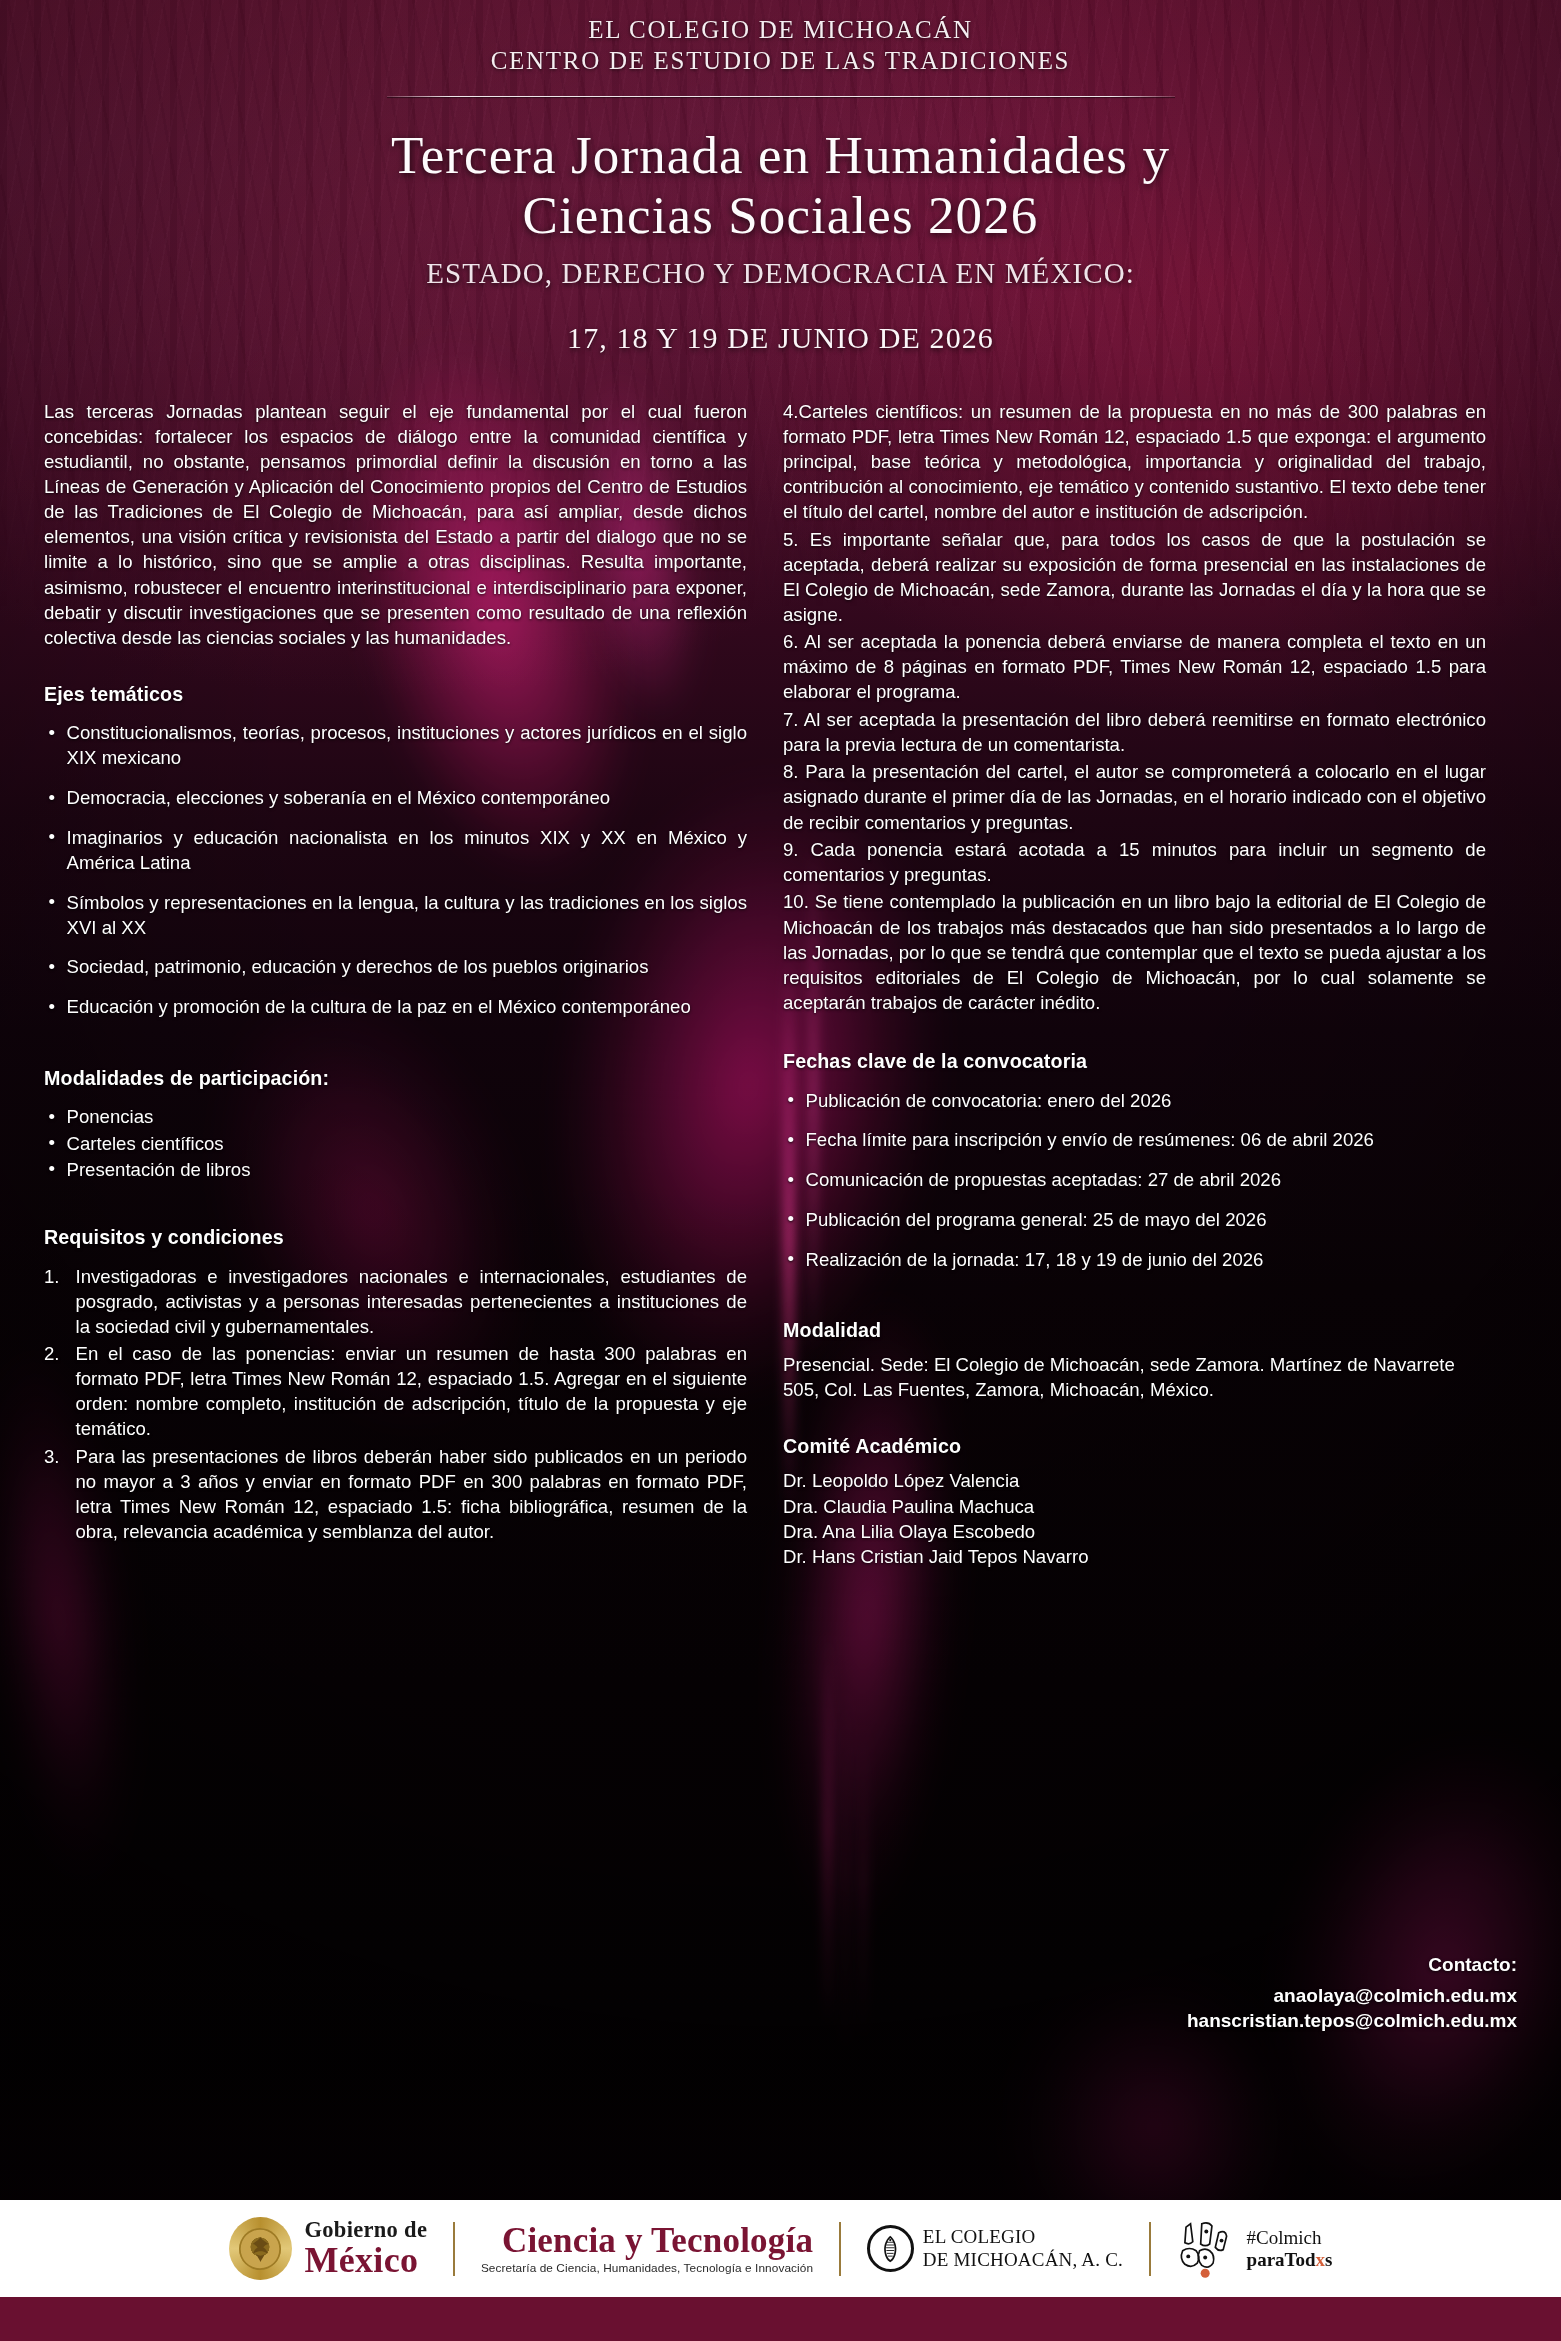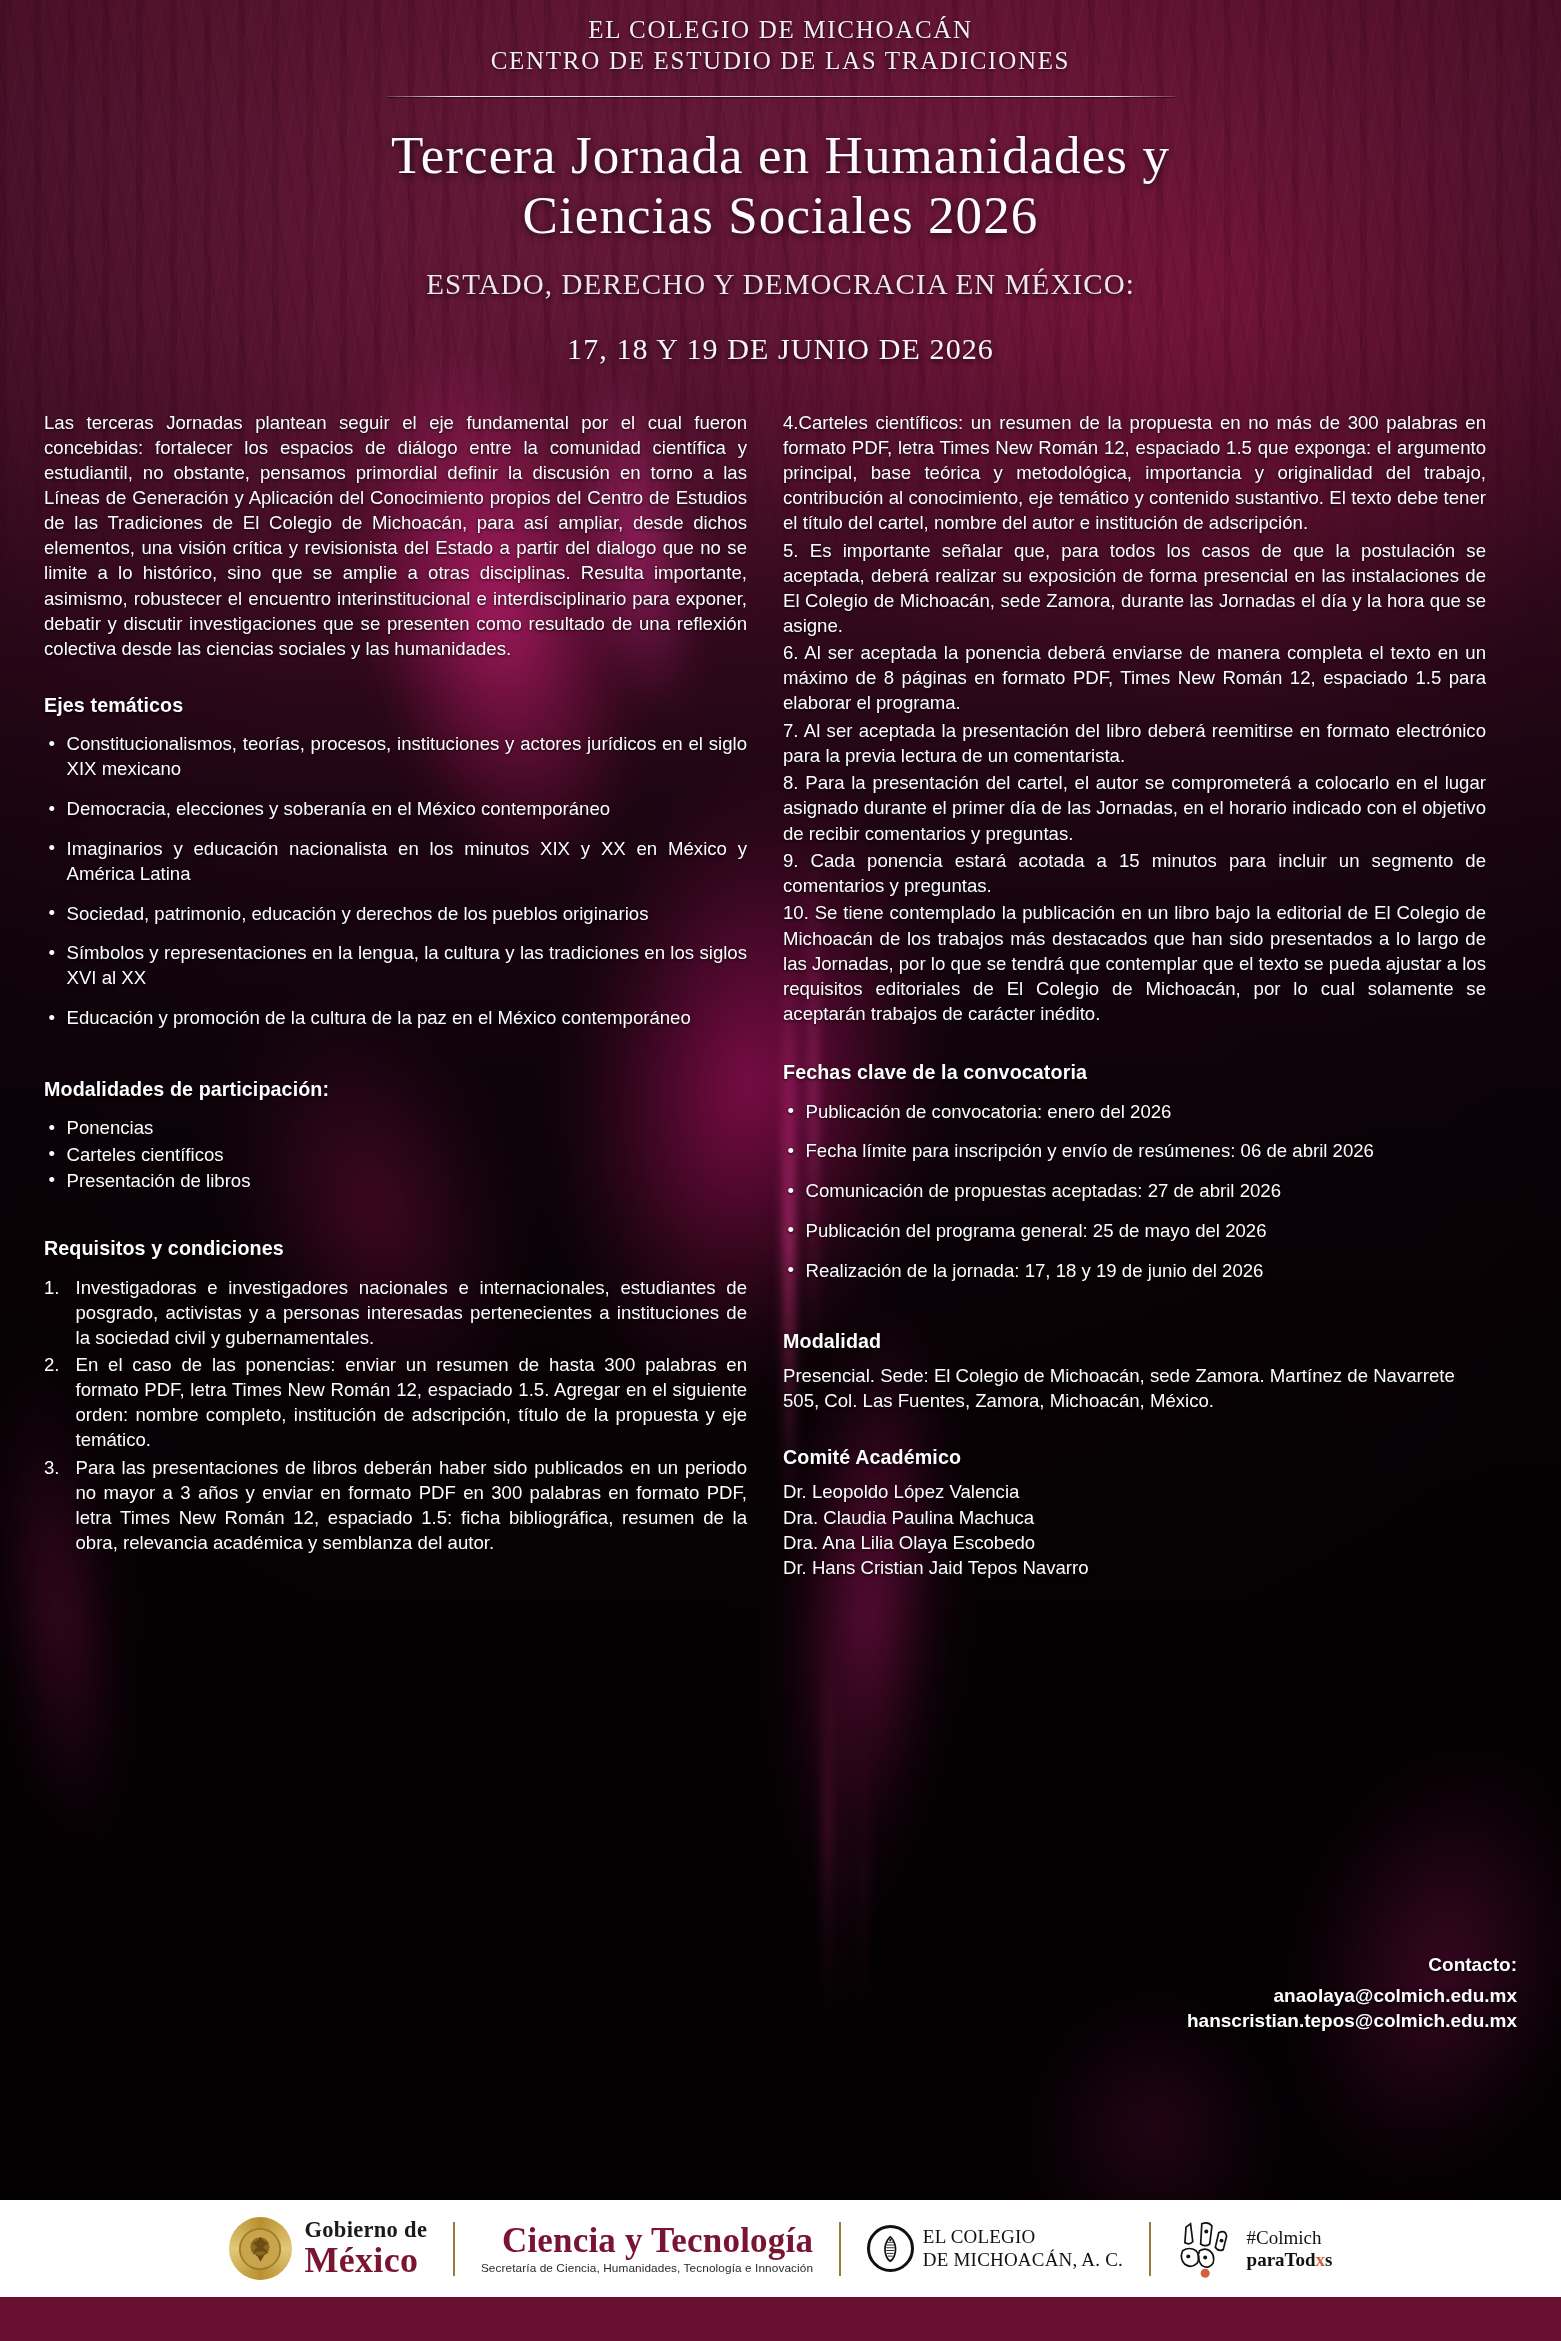--- a/index.html
+++ b/index.html
@@ -103,21 +103,21 @@
     margin-top: 29px;
     text-shadow: 0 2.3px 7.9px rgba(0,0,0,.75);
     font-weight: 400;
   }
   .subtitle {
     font-family: "Liberation Serif", serif;
     color: #efe4e9;
     font-size: 29px;
     line-height: 1.24;
     letter-spacing: 1.1px;
-    margin-top: 22px;
+    margin-top: 11px;
     text-shadow: 0 1.7px 5.6px rgba(0,0,0,.75);
   }
   .dates {
     font-family: "Liberation Serif", serif;
     color: #fbf6f8;
     font-size: 30px;
     letter-spacing: 1.1px;
     margin-top: 29px;
     text-shadow: 0 1.7px 5.6px rgba(0,0,0,.75);
   }
@@ -299,22 +299,22 @@
 
       <p class="para">Las terceras Jornadas plantean seguir el eje fundamental por el cual fueron concebidas: fortalecer los espacios de diálogo entre la comunidad científica y estudiantil, no obstante, pensamos primordial definir la discusión en torno a las Líneas de Generación y Aplicación del Conocimiento propios del Centro de Estudios de las Tradiciones de El Colegio de Michoacán, para así ampliar, desde dichos elementos, una visión crítica y revisionista del Estado a partir del dialogo que no se limite a lo histórico, sino que se amplie a otras disciplinas. Resulta importante, asimismo, robustecer el encuentro interinstitucional e interdisciplinario para exponer, debatir y discutir investigaciones que se presenten como resultado de una reflexión colectiva desde las ciencias sociales y las humanidades.</p>
 
       <div class="gap-m"></div>
 
       <h3 class="sec">Ejes temáticos</h3>
       <ul class="bul spaced">
         <li>Constitucionalismos, teorías, procesos, instituciones y actores jurídicos en el siglo XIX mexicano</li>
         <li>Democracia, elecciones y soberanía en el México contemporáneo</li>
         <li>Imaginarios y educación nacionalista en los minutos XIX y XX en México y América Latina</li>
+        <li>Símbolos y representaciones en la lengua, la cultura y las tradiciones en los siglos XVI al XX</li>
         <li>Sociedad, patrimonio, educación y derechos de los pueblos originarios</li>
-        <li>Símbolos y representaciones en la lengua, la cultura y las tradiciones en los siglos XVI al XX</li>
         <li>Educación y promoción de la cultura de la paz en el México contemporáneo</li>
       </ul>
 
       <div class="gap-m"></div>
 
       <h3 class="sec">Modalidades de participación:</h3>
       <ul class="bul plain">
         <li>Ponencias</li>
         <li>Carteles científicos</li>
         <li>Presentación de libros</li>

